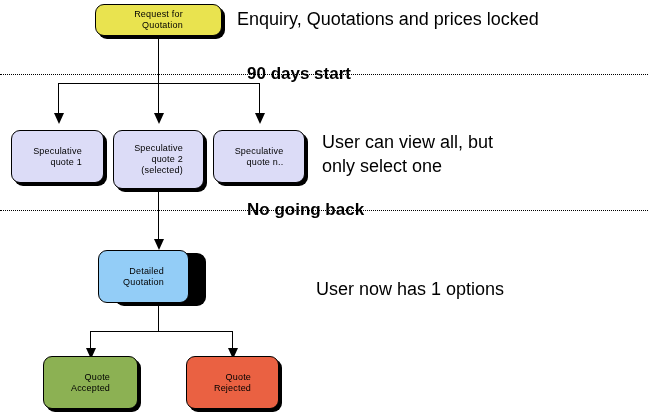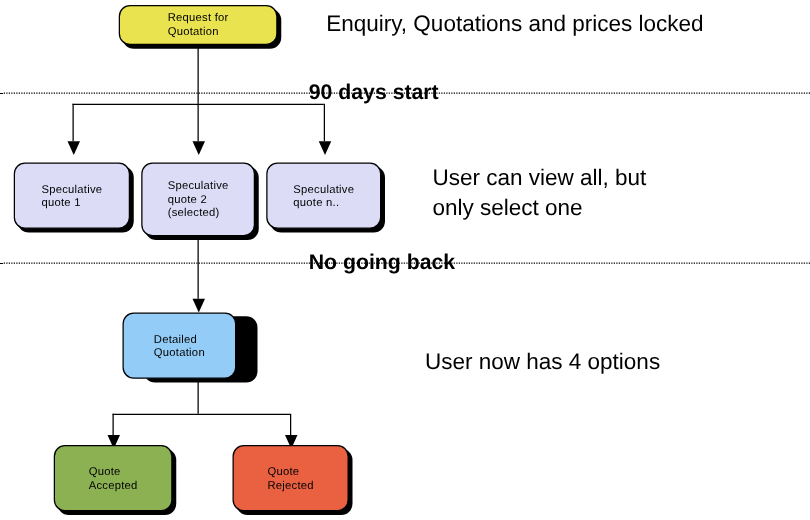--- a/index.html
+++ b/index.html
@@ -18,21 +18,21 @@
 
   
   .node {
     position: absolute;
     box-sizing: border-box;
     border: 1px solid #000000;
     border-radius: 9px;
     display: flex;
     align-items: center;
     justify-content: center;
-    text-align: left;
+    text-align: right;
     color: #000000;
     font-size: 9px;
     line-height: 11px;
     letter-spacing: 0.2px;
     white-space: pre-line;
     z-index: 4;
   }
   .node-shadow {
     position: absolute;
     background: #000000;
@@ -84,21 +84,20 @@
   }
 
   
   .note {
     position: absolute;
     font-size: 18px;
     color: #000000;
     line-height: 24px;
     white-space: pre-line;
     z-index: 5;
-    margin-left: 24px;
   }
 </style>
 </head>
 <body>
 
 <div id="canvas">
 
   <div class="node-shadow" style="left:98px; top:7px; width:127px; height:32px;"></div>
   <div class="node" style="left:95px; top:4px; width:127px; height:32px; background:#e9e34f;">Request for
 Quotation</div>
@@ -154,15 +153,15 @@
 
   <div class="node-shadow" style="left:189px; top:359px; width:93px; height:53px;"></div>
   <div class="node" style="left:186px; top:356px; width:93px; height:53px; background:#ea6142;">Quote
 Rejected</div>
 
   <div class="note" style="left:237px; top:7px;">Enquiry, Quotations and prices locked</div>
 
   <div class="note" style="left:322px; top:130px;">User can view all, but
 only select one</div>
 
-  <div class="note" style="left:316px; top:277px;">User now has 4 options</div>
+  <div class="note" style="left:316px; top:277px;">User now has 1 options</div>
 
 </div>
 
 </body></html>

